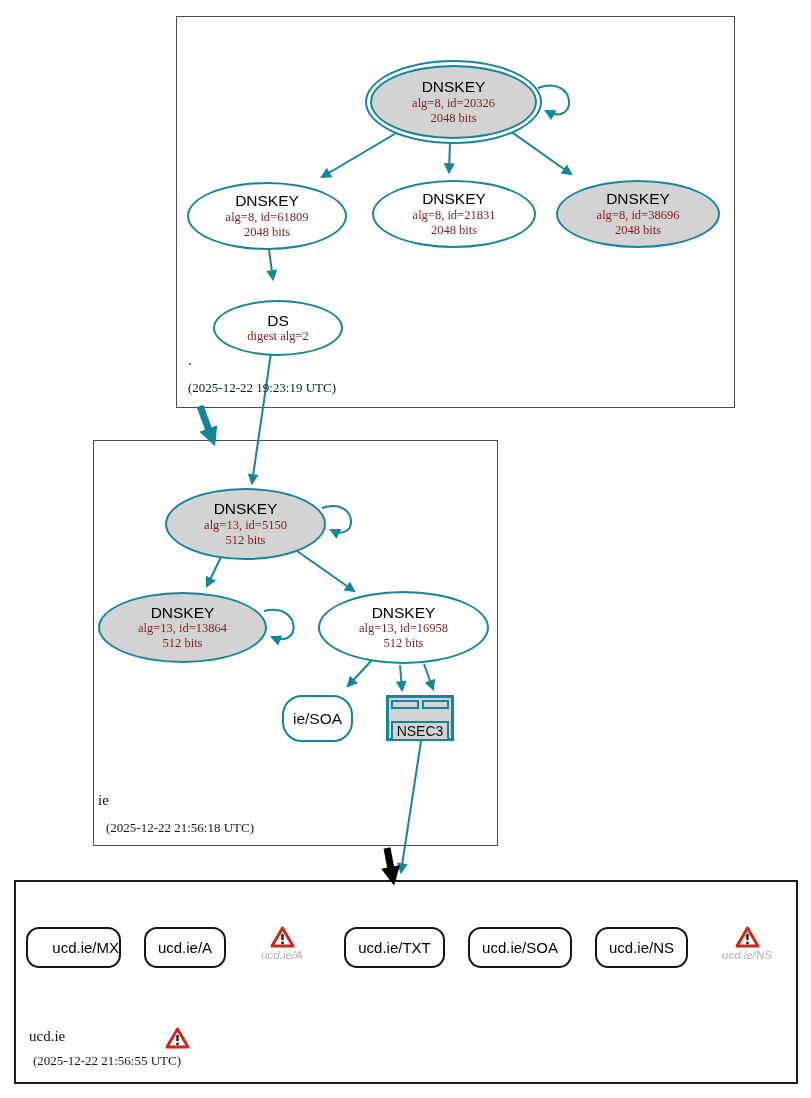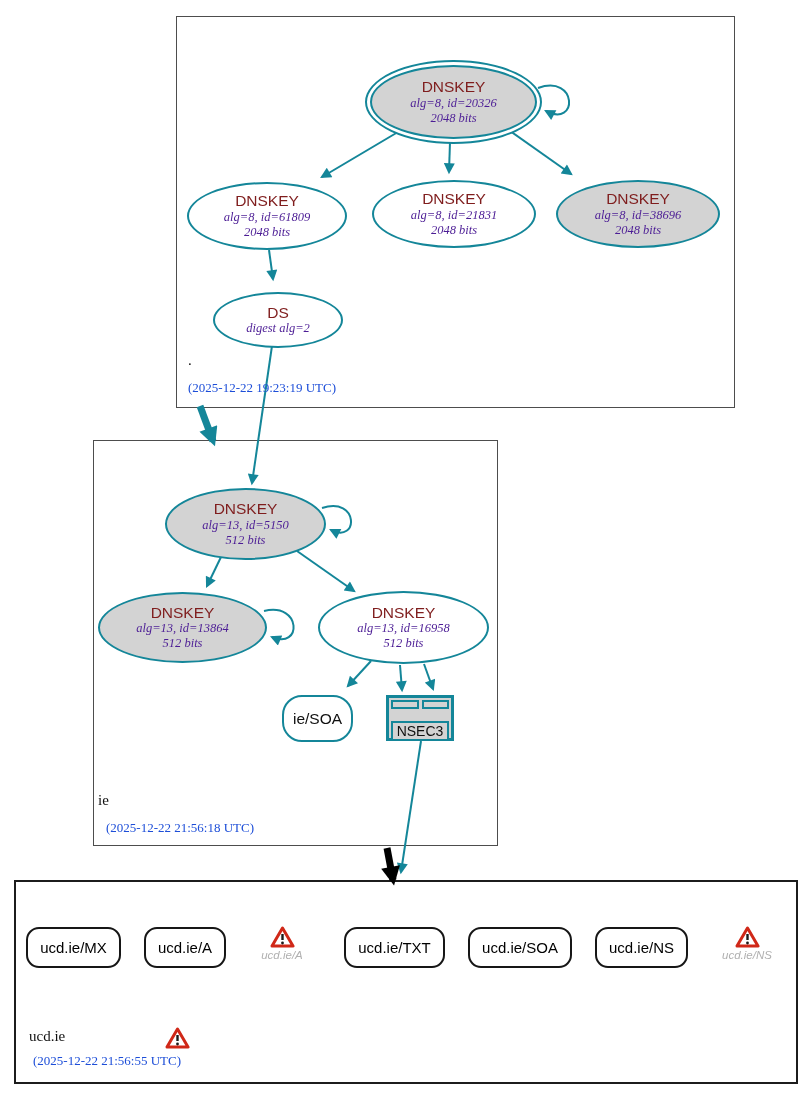--- a/index.html
+++ b/index.html
@@ -8,22 +8,22 @@
   .zone-box{position:absolute;background:#fff;box-sizing:border-box;}
   .zone-root{left:176px;top:16px;width:559px;height:392px;border:1px solid #4d4d4d;}
   .zone-ie{left:93px;top:440px;width:405px;height:406px;border:1px solid #4d4d4d;}
   .zone-ucd{left:14px;top:880px;width:784px;height:204px;border:2px solid #1c1c1c;}
   .edges{position:absolute;left:0;top:0;z-index:2;}
   .node{z-index:3;}
   .ellipse{position:absolute;border:2px solid #148699;border-radius:50%;background:#fff;
            box-sizing:border-box;display:flex;flex-direction:column;align-items:center;
            justify-content:center;text-align:center;z-index:3;}
   .fill{background:#d3d3d3;}
-  .e-title{font-size:15.5px;color:#7f1d1d;line-height:1.15;}
-  .e-detail,.e-bits{font-family:"Liberation Serif",serif;font-size:12.5px;color:#4c1d95;line-height:1.2;font-style:italic;}
+  .e-title{font-size:15.5px;color:#000000;line-height:1.15;}
+  .e-detail,.e-bits{font-family:"Liberation Serif",serif;font-size:12.5px;color:#7f1d1d;line-height:1.2;}
   .ksk-outer{position:absolute;left:365px;top:60px;width:177px;height:84px;border:2px solid #148699;
              border-radius:50%;background:#fff;box-sizing:border-box;padding:3px;z-index:3;}
   .ksk-inner{width:100%;height:100%;border:2px solid #148699;border-radius:50%;background:#d3d3d3;
              box-sizing:border-box;display:flex;flex-direction:column;align-items:center;
              justify-content:center;text-align:center;}
   .soa{position:absolute;left:282px;top:695px;width:71px;height:47px;border:2px solid #148699;
        border-radius:20px;background:#fff;box-sizing:border-box;display:flex;align-items:center;
        justify-content:center;font-size:15.5px;color:#101010;z-index:3;}
   .nsec3{position:absolute;left:386px;top:695px;width:68px;height:46px;background:#d3d3d3;
          border:3px solid #148699;box-sizing:border-box;display:flex;flex-direction:column;
@@ -31,21 +31,21 @@
   .nsec3-cells{display:flex;gap:3px;flex:0 0 9px;}
   .nsec3-cell{flex:1;border:2px solid #148699;background:#d3d3d3;box-sizing:border-box;}
   .nsec3-main{flex:1;border:2px solid #148699;background:#d3d3d3;box-sizing:border-box;
               display:flex;align-items:center;justify-content:center;font-size:14px;color:#101010;}
   .rrset{position:absolute;top:927px;height:41px;border:2px solid #161616;border-radius:13px;
          background:#fff;box-sizing:border-box;display:flex;align-items:center;justify-content:center;
          font-size:15px;color:#000;z-index:3;}
   .warn-group{position:absolute;display:flex;flex-direction:column;align-items:center;width:72px;z-index:3;}
   .warn-label{font-style:italic;font-size:11.5px;color:#b0b0b0;margin-top:1px;white-space:nowrap;}
   .zone-name{position:absolute;font-family:"Liberation Serif",serif;font-size:15px;color:#101010;z-index:3;}
-  .zone-ts{position:absolute;font-family:"Liberation Serif",serif;font-size:13px;color:#1d4ed8;
+  .zone-ts{position:absolute;font-family:"Liberation Serif",serif;font-size:13px;color:#0f172a;
            white-space:nowrap;z-index:3;}
   .warn-inline{position:absolute;z-index:3;}
 </style>
 </head>
 <body>
 
 <div class="stage">
 
   <div class="zone-box zone-root"></div>
   <div class="zone-box zone-ie"></div>
@@ -100,21 +100,21 @@
     <span class="e-detail">alg=8, id=21831</span>
     <span class="e-bits">2048 bits</span>
   </div>
 
   <div class="ellipse fill" style="left:556px;top:180px;width:164px;height:68px;">
     <span class="e-title">DNSKEY</span>
     <span class="e-detail">alg=8, id=38696</span>
     <span class="e-bits">2048 bits</span>
   </div>
 
-  <div class="ellipse" style="left:213px;top:292px;width:130px;height:56px;">
+  <div class="ellipse" style="left:213px;top:300px;width:130px;height:56px;">
     <span class="e-title">DS</span>
     <span class="e-detail">digest alg=2</span>
   </div>
 
   <span class="zone-name" style="left:188px;top:352px;">.</span>
   <span class="zone-ts" style="left:188px;top:380px;">(2025-12-22 19:23:19 UTC)</span>
 
   <div class="ellipse fill" style="left:165px;top:488px;width:161px;height:72px;">
     <span class="e-title">DNSKEY</span>
     <span class="e-detail">alg=13, id=5150</span>
@@ -141,21 +141,21 @@
     <div class="nsec3-cells">
       <span class="nsec3-cell"></span>
       <span class="nsec3-cell"></span>
     </div>
     <div class="nsec3-main">NSEC3</div>
   </div>
 
   <span class="zone-name" style="left:98px;top:792px;">ie</span>
   <span class="zone-ts" style="left:106px;top:820px;">(2025-12-22 21:56:18 UTC)</span>
 
-  <div class="rrset" style="left:26px;width:95px;">
+  <div class="rrset" style="left:26px;width:95px;justify-content:flex-end;">
     <span>ucd.ie/MX</span>
   </div>
   <div class="rrset" style="left:144px;width:82px;">
     <span>ucd.ie/A</span>
   </div>
 
   <div class="warn-group" style="left:246px;top:926px;">
     <svg width="25" height="22" viewBox="0 0 25 22">
       <path d="M12.5 2 L23 20 L2 20 Z" fill="#ffffff" stroke="#d02818" stroke-width="3" stroke-linejoin="round"></path>
       <line x1="12.5" y1="8" x2="12.5" y2="14" stroke="#1a1a1a" stroke-width="2.4"></line>

